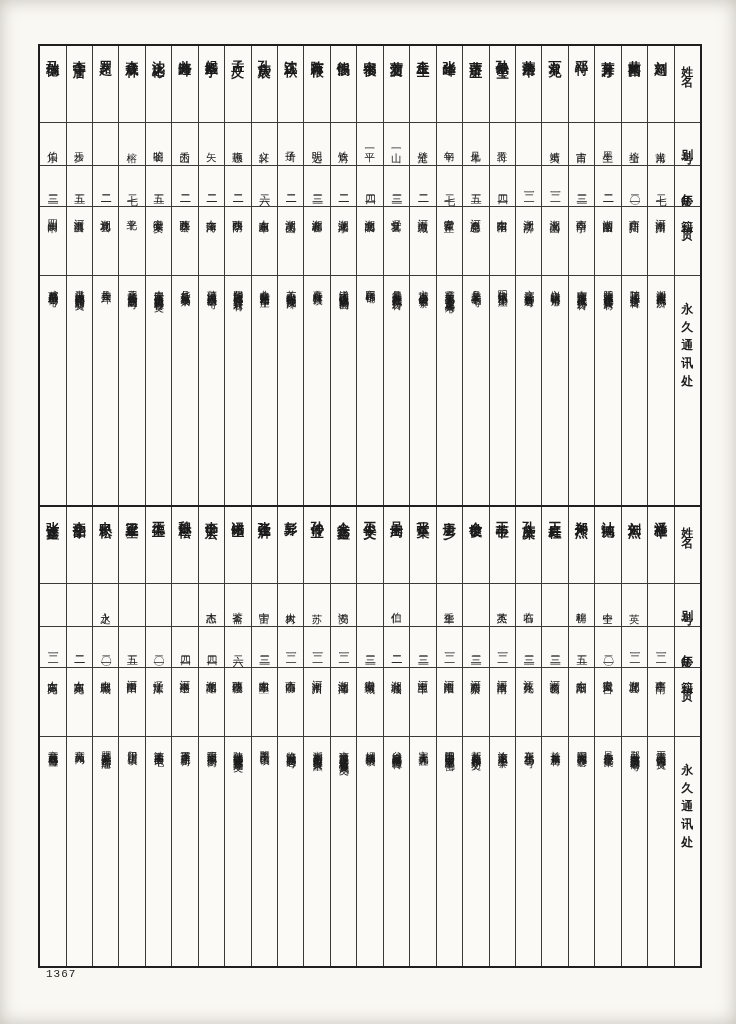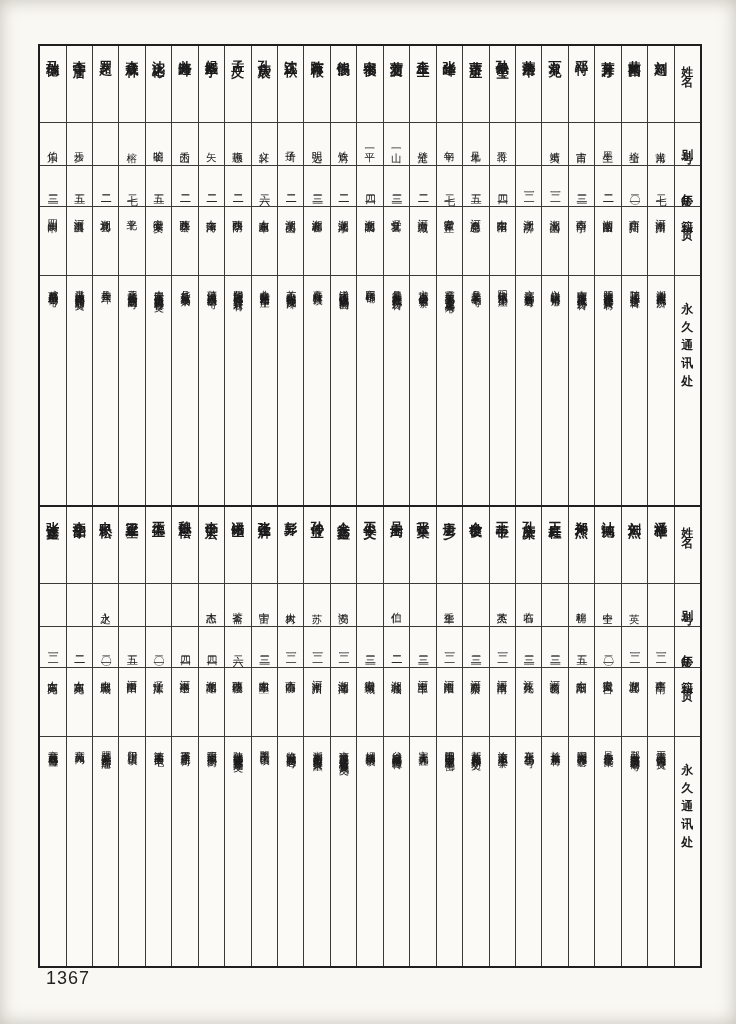--- a/index.html
+++ b/index.html
@@ -42,22 +42,22 @@
   .cell.origin .vtext { font-size:10.5px; }
   .cell.address .vtext { font-size:10px; }
   
   .col.header .vtext { font-size:12px; font-family:"DejaVu Serif", serif; font-weight:bold; }
   .col.header .cell.name .vtext   { letter-spacing:9px; padding-top:6px; }
   .col.header .cell.alias .vtext  { letter-spacing:5px; }
   .col.header .cell.age .vtext    { letter-spacing:3px; }
   .col.header .cell.origin .vtext { letter-spacing:9px; }
   .col.header .cell.address .vtext{ letter-spacing:18px; padding-top:10px; }
   .page-number {
-    position:absolute; left:46px; top:968px; font-size:18px;
-    font-family:Liberation Sans, sans-serif; color:#222; letter-spacing:1px;
+    position:absolute; left:46px; top:968px; font-size:11px;
+    font-family:Liberation Mono, monospace; color:#222; letter-spacing:1px;
   }
 </style>
 </head>
 <body>
 
 <div class="sheet">
   <div class="frame">
 
     <div class="vtable top">
       <div class="col header">

